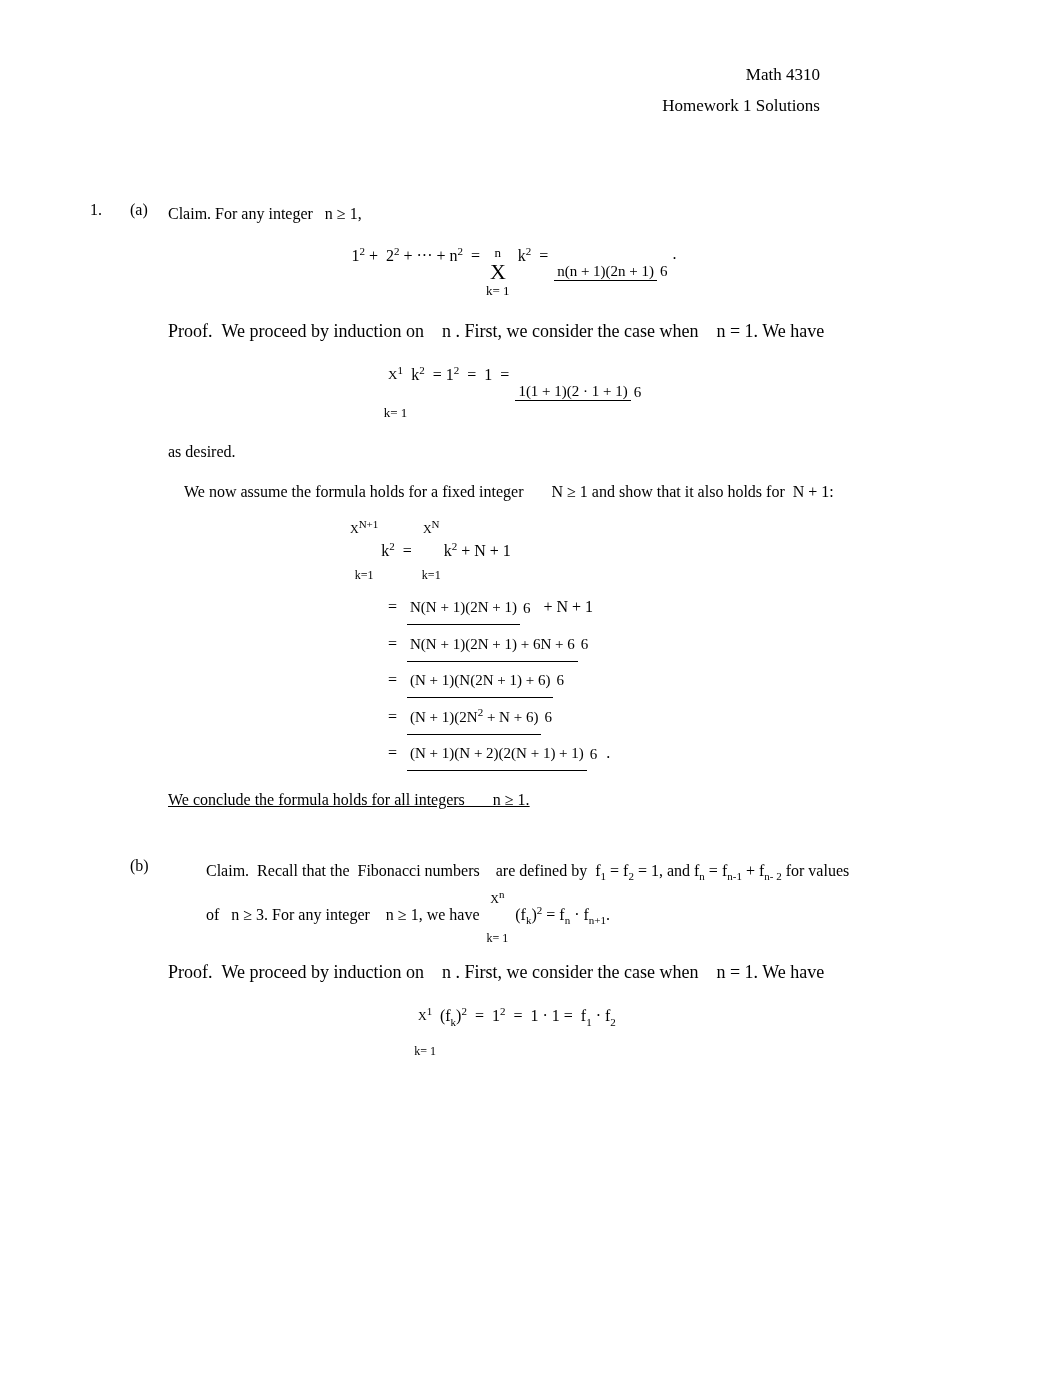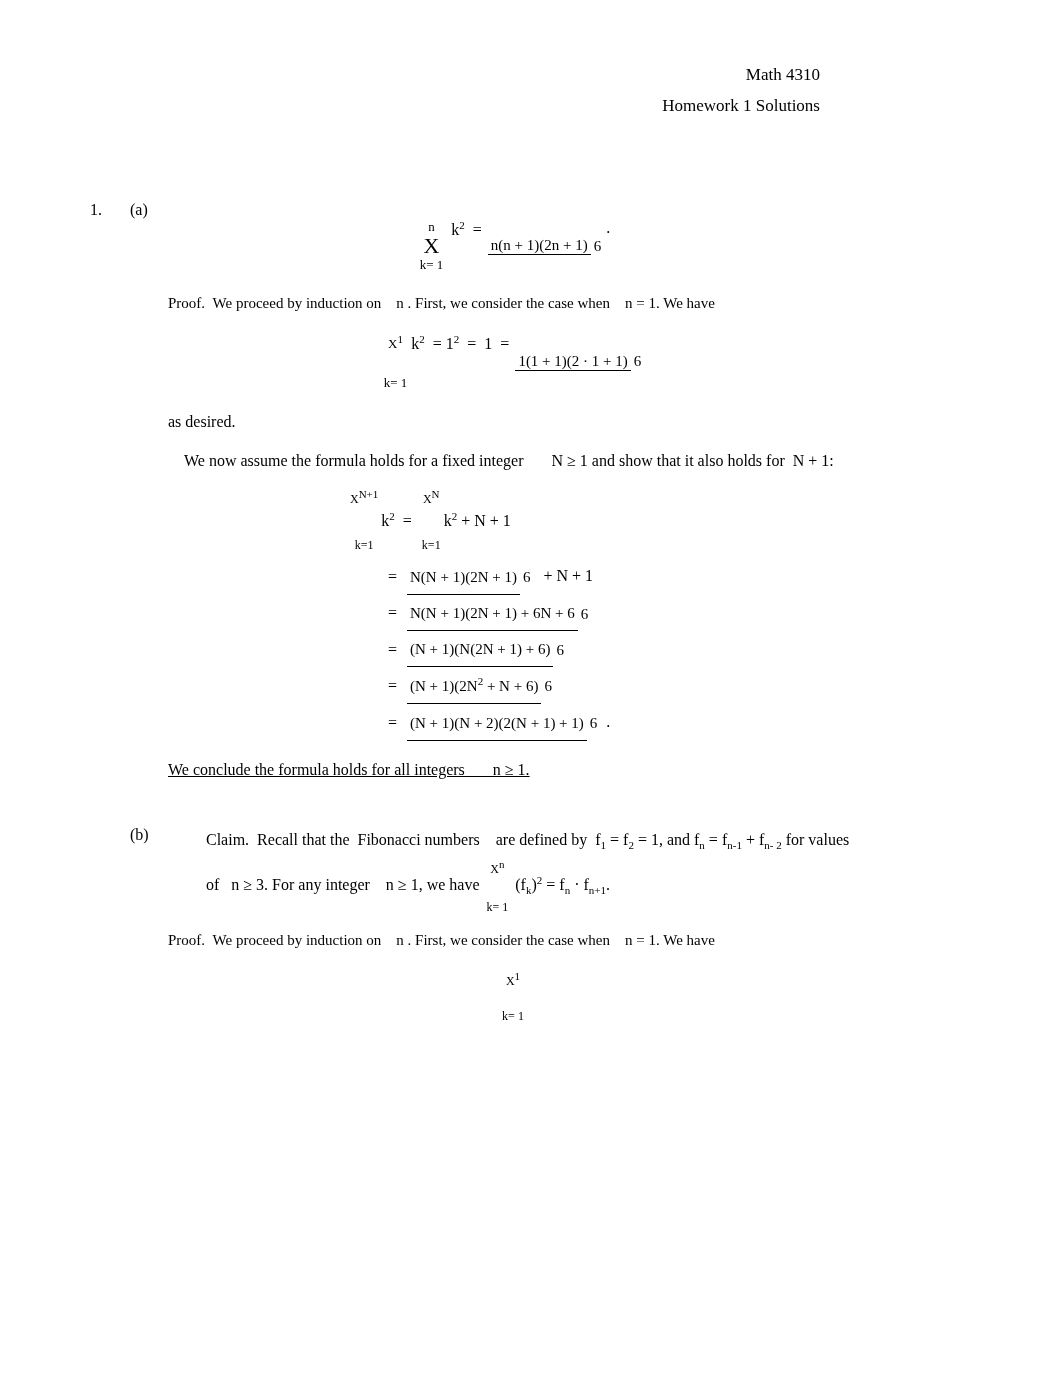--- a/index.html
+++ b/index.html
@@ -31,21 +31,21 @@
       padding-left: 10px;
     }
     .math-block {
       display: flex;
       justify-content: center;
       margin: 18px 0;
       font-size: 16px;
     }
     .proof-text {
       margin: 0 0;
-      font-size: 15px;
+      font-size: 18px;
       line-height: 1.6;
     }
     .fraction {
       display: inline-flex;
       flex-direction: row;
       align-items: center;
       vertical-align: middle;
       margin: 0 2px;
     }
     .fraction .numerator {
@@ -120,22 +120,24 @@
 
     <div class="problem-wrapper">
       <div style="display:flex; align-items:flex-start; margin-bottom:4px;">
         <span style="min-width:40px; font-size:16px;">1.</span>
         <div style="flex:1;">
 
           <div class="part-wrapper">
             <div style="display:flex; align-items:flex-start;">
               <span style="min-width:38px; font-size:16px;">(a)</span>
               <div style="flex:1;">
+                <p>Claim. For any integer &nbsp; n ≥ 1,</p>
 
                 <div class="math-block">
+                  <span>1<sup>2</sup> + &nbsp;2<sup>2</sup> + ··· + n<sup>2</sup>&nbsp; =&nbsp; </span>
                   <span class="sigma" style="margin-right:4px;">
                     <span class="sigma-top">n</span>
                     <span class="sigma-sym">X</span>
                     <span class="sigma-bot">k= 1</span>
                   </span>
                   <span>&nbsp;k<sup>2</sup>&nbsp; =&nbsp;</span>
                   <span class="fraction">
                     <span class="numerator">n(n + 1)(2n + 1)</span>
                     <span class="denominator">6</span>
                   </span>
@@ -263,20 +265,21 @@
                 <p class="proof-text">
                   Proof. &nbsp;We proceed by induction on &nbsp;&nbsp; n . First, we consider the case when &nbsp;&nbsp; n = 1. We have
                 </p>
 
                 <div class="math-block">
                   <span class="sigma" style="font-size:12px; display:inline-flex; flex-direction:column; align-items:center; margin-right:4px;">
                     <span>X<sup>1</sup></span>
                     <span style="font-size:20px; line-height:1;">&nbsp;</span>
                     <span>k= 1</span>
                   </span>
+                  <span>(f<sub>k</sub>)<sup>2</sup>&nbsp; = &nbsp;1<sup>2</sup>&nbsp; = &nbsp;1 · 1 = &nbsp;f<sub>1</sub> · f<sub>2</sub></span>
                 </div>
 
               </div>
             </div>
           </div>
 
         </div>
       </div>
     </div>
 

